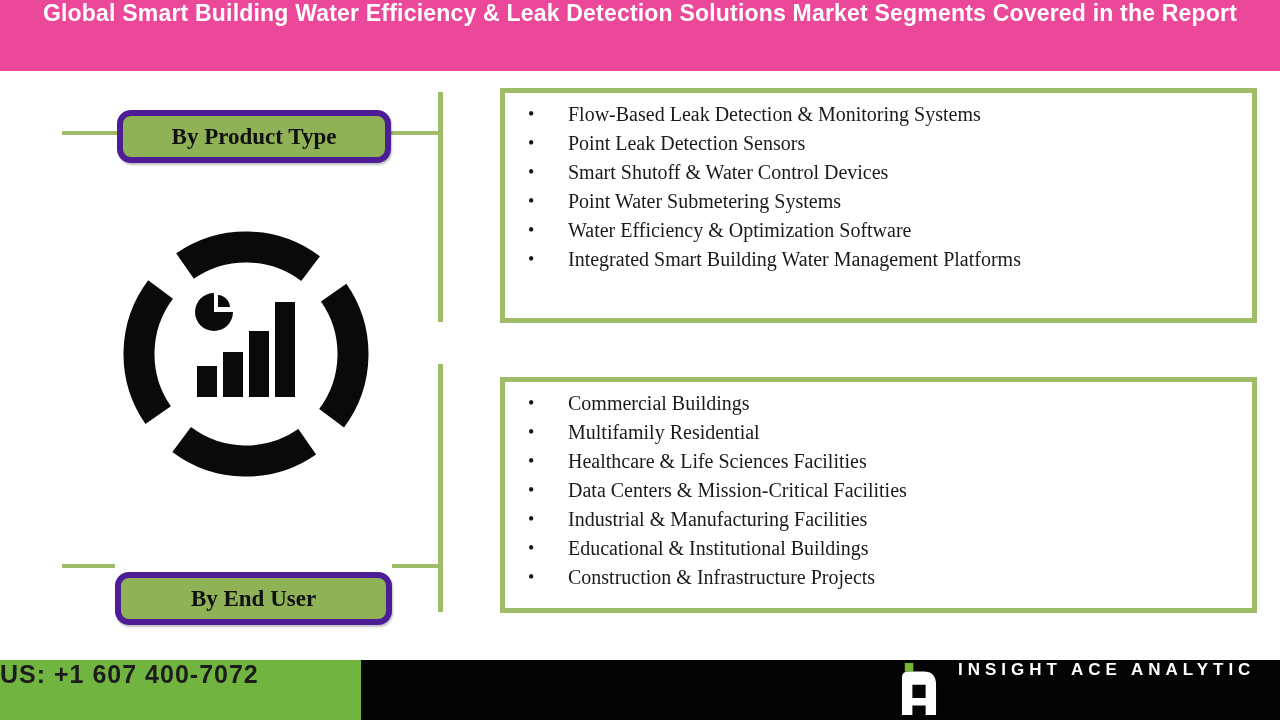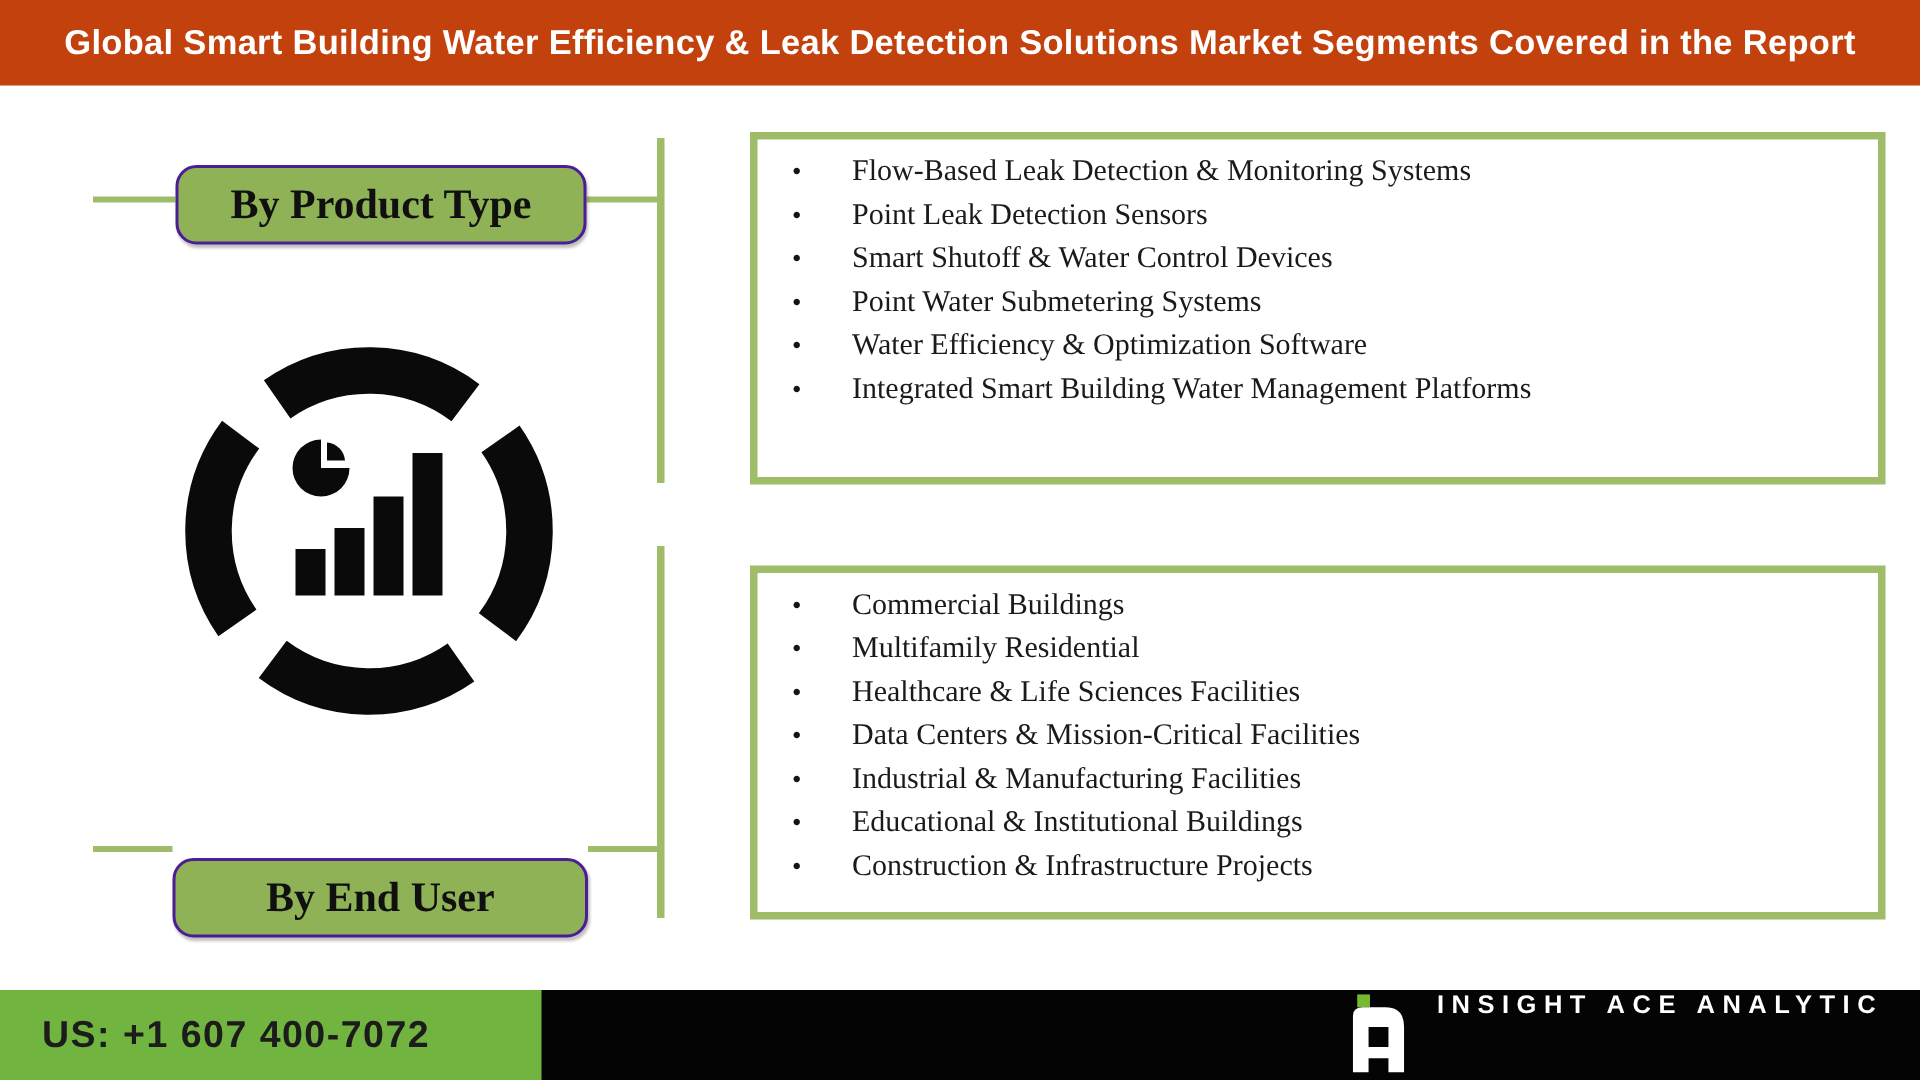--- a/index.html
+++ b/index.html
@@ -4,40 +4,40 @@
 <style>
   * { margin:0; padding:0; box-sizing:border-box; }
   html,body { background:#ffffff; }
   #stage {
     position:relative; width:1280px; height:720px;
     background:#ffffff; overflow:hidden;
     font-family:"Liberation Sans", sans-serif;
   }
   
   .header {
-    position:absolute; left:0; top:0; width:1280px; height:57px;
-    background:#c2410c; display:flex; align-items:center; justify-content:center;
+    position:absolute; left:0; top:0; width:1280px; height:71px;
+    background:#ec4899; display:flex; justify-content:center;
   }
   .header h1 {
     color:#ffffff; font-size:23px; font-weight:bold; letter-spacing:0.2px;
     white-space:nowrap; font-family:"Liberation Sans", sans-serif;
   }
   
   .cline { position:absolute; background:#9fbc69; } 
   .line-h1a { left:62px;  top:131px; width:55px; height:4px; }
   .line-h1b { left:391px; top:131px; width:51px; height:4px; }
   .line-v1  { left:438px; top:92px;  width:5px;  height:230px; }
   .line-h2a { left:62px;  top:564px; width:53px; height:4px; }
   .line-h2b { left:392px; top:564px; width:50px; height:4px; }
   .line-v2  { left:438px; top:364px; width:5px;  height:248px; }
   
   .seg-btn {
-    position:absolute; background:#8fb257; border:2px solid #4c1d95;
+    position:absolute; background:#8fb257; border:6px solid #4c1d95;
     border-radius:14px; display:flex; align-items:center; justify-content:center;
-    font-family:"Liberation Serif", serif; font-weight:bold; font-size:28px;
+    font-family:"Liberation Serif", serif; font-weight:bold; font-size:23px;
     color:#101010; box-shadow:1px 2px 2px rgba(0,0,0,0.25);
   }
   .btn-product { left:117px; top:110px; width:274px; height:53px; }
   .btn-enduser { left:115px; top:540px; width:277px; height:53px;margin-top:32px; }
   
   .seg-box {
     position:absolute; left:500px; width:757px;
     border:5px solid #9fbc69; background:#ffffff; padding:7px 10px 0 5px;
   }
   .box-product { top:88px;  height:235px; }
@@ -52,21 +52,21 @@
     position:absolute; left:18px; top:0; font-size:18px; color:#141414;
   }
   
   .icon-wrap { position:absolute; left:120px; top:228px; width:252px; height:252px; }
   
   .footer-black {
     position:absolute; left:0; top:660px; width:1280px; height:60px; background:#040404;
   }
   .footer-green {
     position:absolute; left:0; top:660px; width:361px; height:60px; background:#72b440;
-    display:flex; align-items:center; padding-left:28px;
+    display:flex; align-items:flex-start; 
   }
   .footer-green .phone {
     font-size:25px; font-weight:bold; color:#1c1c1c; letter-spacing:1px;
     font-family:"Liberation Sans", sans-serif; white-space:nowrap;
   }
   .brand-wrap {
     position:absolute; left:898px; top:660px; height:60px;
     display:flex; 
   }
   .brand-logo { width:42px; height:53px; margin-top:2px; }

